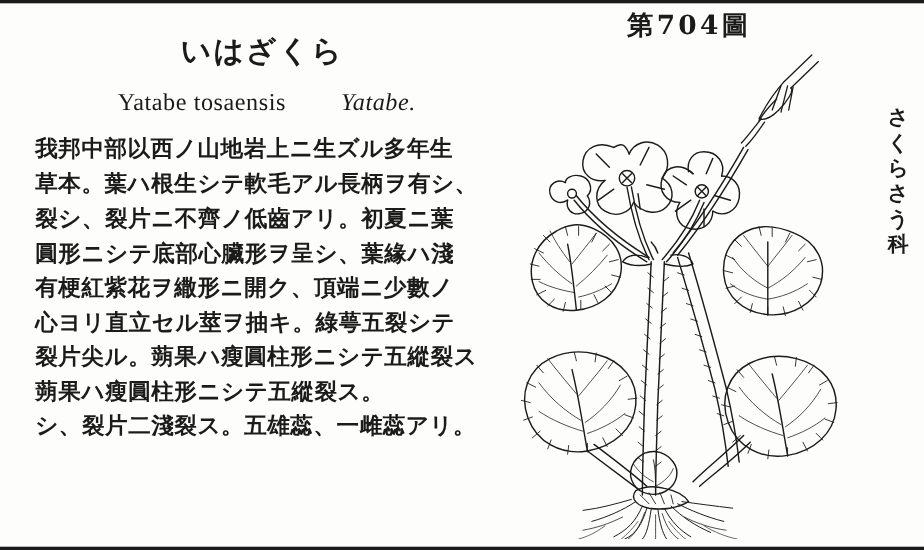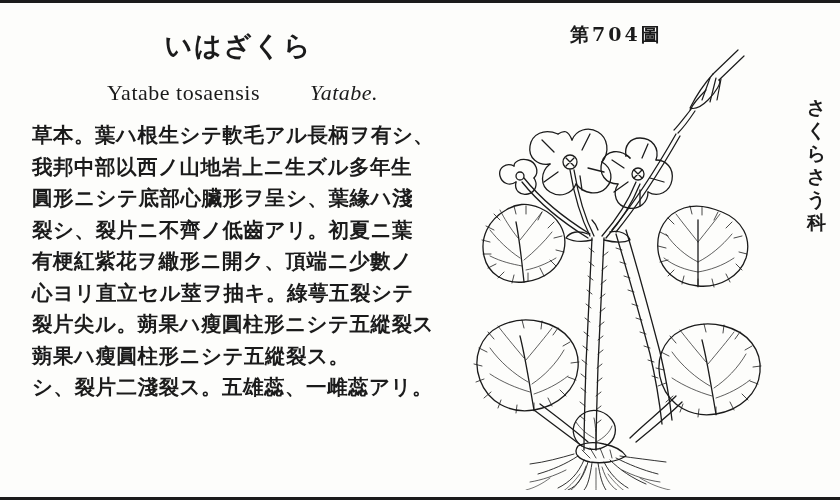--- a/index.html
+++ b/index.html
@@ -63,23 +63,23 @@
     line-height: 31.5px;
     letter-spacing: 0.5px;
     white-space: pre;
     font-weight: 600;
   }
 
   
   .fig-no {
     position: absolute;
     left: 570px;
-    top: 22px;
+    top: 7px;
     font-family: "DejaVu Serif", serif;
-    font-size: 19px;
+    font-size: 24px;
     letter-spacing: 3px;
     font-weight: 600;
   }
 
   
   .family-vertical {
     position: absolute;
     right: 10px;
     top: 96px;
     width: 26px;
@@ -116,24 +116,24 @@
 
   <div class="fig-no">第704圖</div>
 
   <div class="text-col">
     <div class="jp-title">いはざくら</div>
     <div class="latin-name">
       <span>Yatabe tosaensis</span>
       <span class="author">Yatabe.</span>
     </div>
     <div class="body-lines">
+      <div class="body-line">我邦中部以西ノ山地岩上ニ生ズル多年生</div>
       <div class="body-line">草本。葉ハ根生シテ軟毛アル長柄ヲ有シ、</div>
-      <div class="body-line">我邦中部以西ノ山地岩上ニ生ズル多年生</div>
+      <div class="body-line">裂シ、裂片ニ不齊ノ低齒アリ。初夏ニ葉</div>
       <div class="body-line">圓形ニシテ底部心臟形ヲ呈シ、葉緣ハ淺</div>
-      <div class="body-line">裂シ、裂片ニ不齊ノ低齒アリ。初夏ニ葉</div>
       <div class="body-line">有梗紅紫花ヲ繖形ニ開ク、頂端ニ少數ノ</div>
       <div class="body-line">心ヨリ直立セル莖ヲ抽キ。綠萼五裂シテ</div>
       <div class="body-line">裂片尖ル。蒴果ハ瘦圓柱形ニシテ五縱裂ス</div>
       <div class="body-line">蒴果ハ瘦圓柱形ニシテ五縱裂ス。</div>
       <div class="body-line">シ、裂片二淺裂ス。五雄蕊、一雌蕊アリ。</div>
     </div>
   </div>
 
   <div class="family-vertical">
     <span>さ</span>

